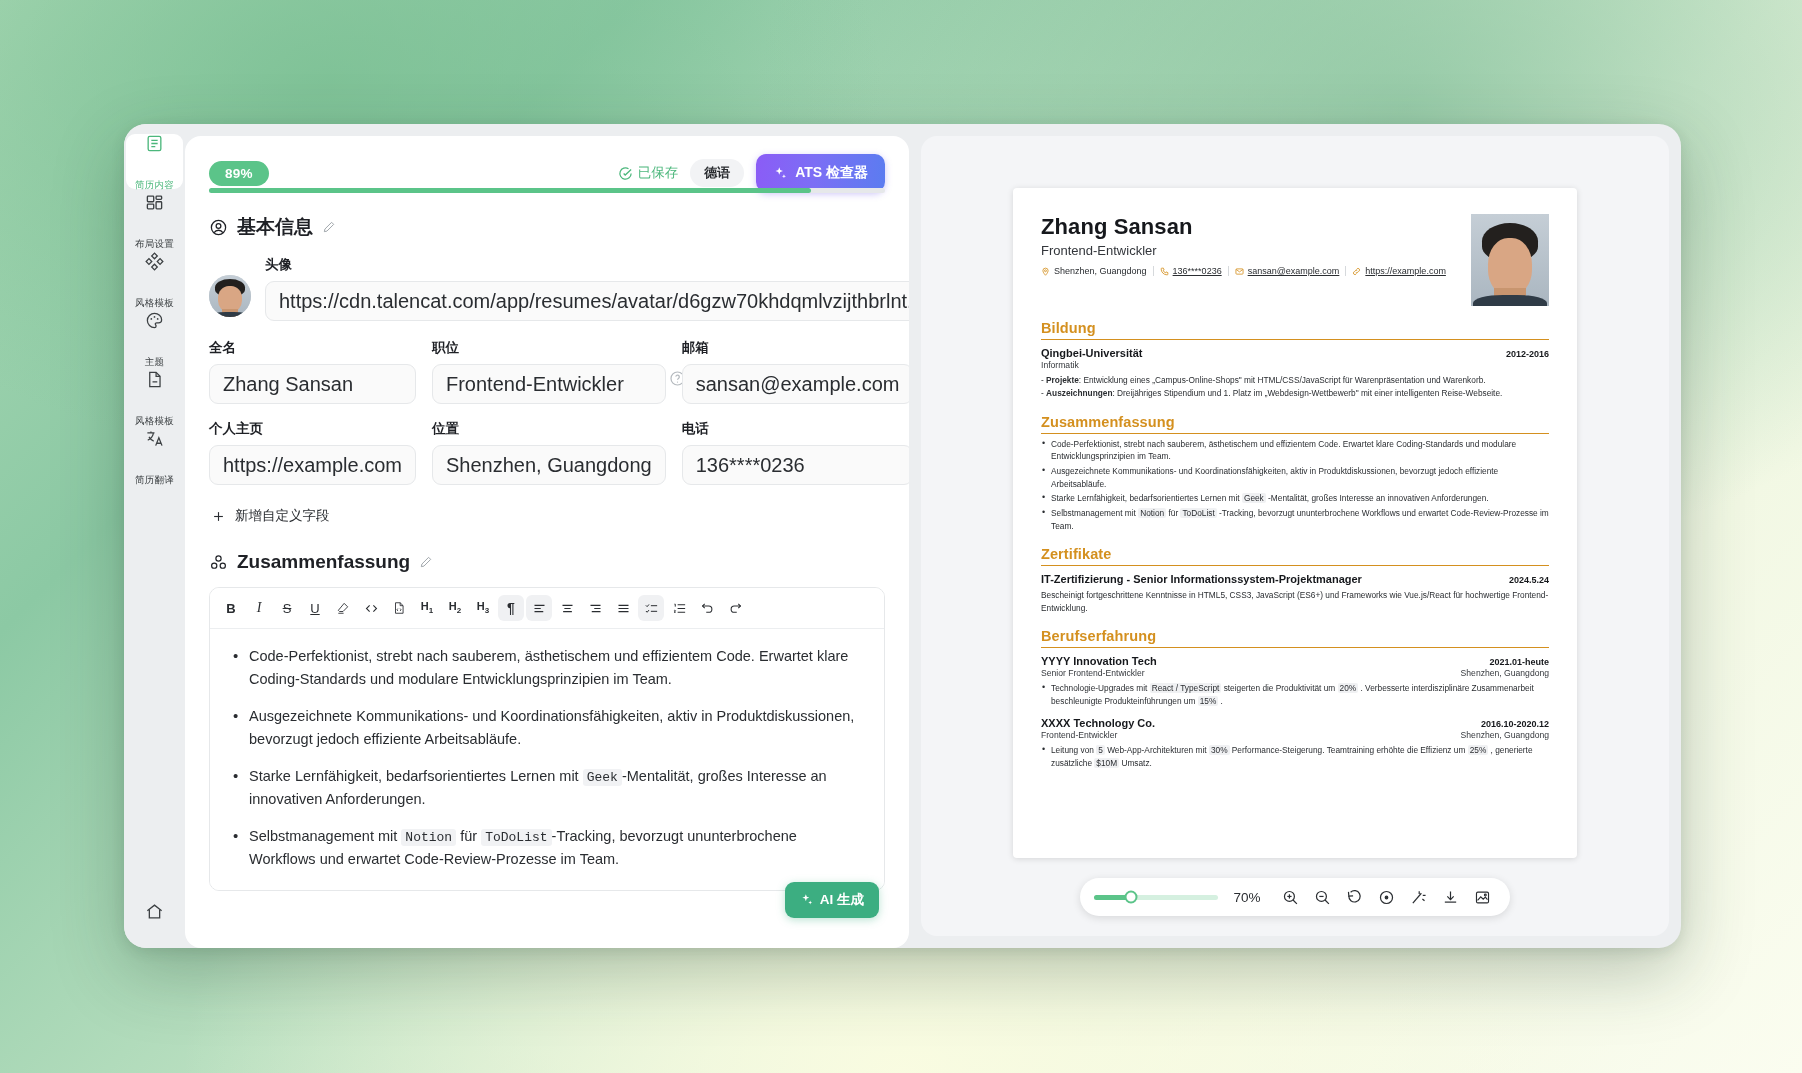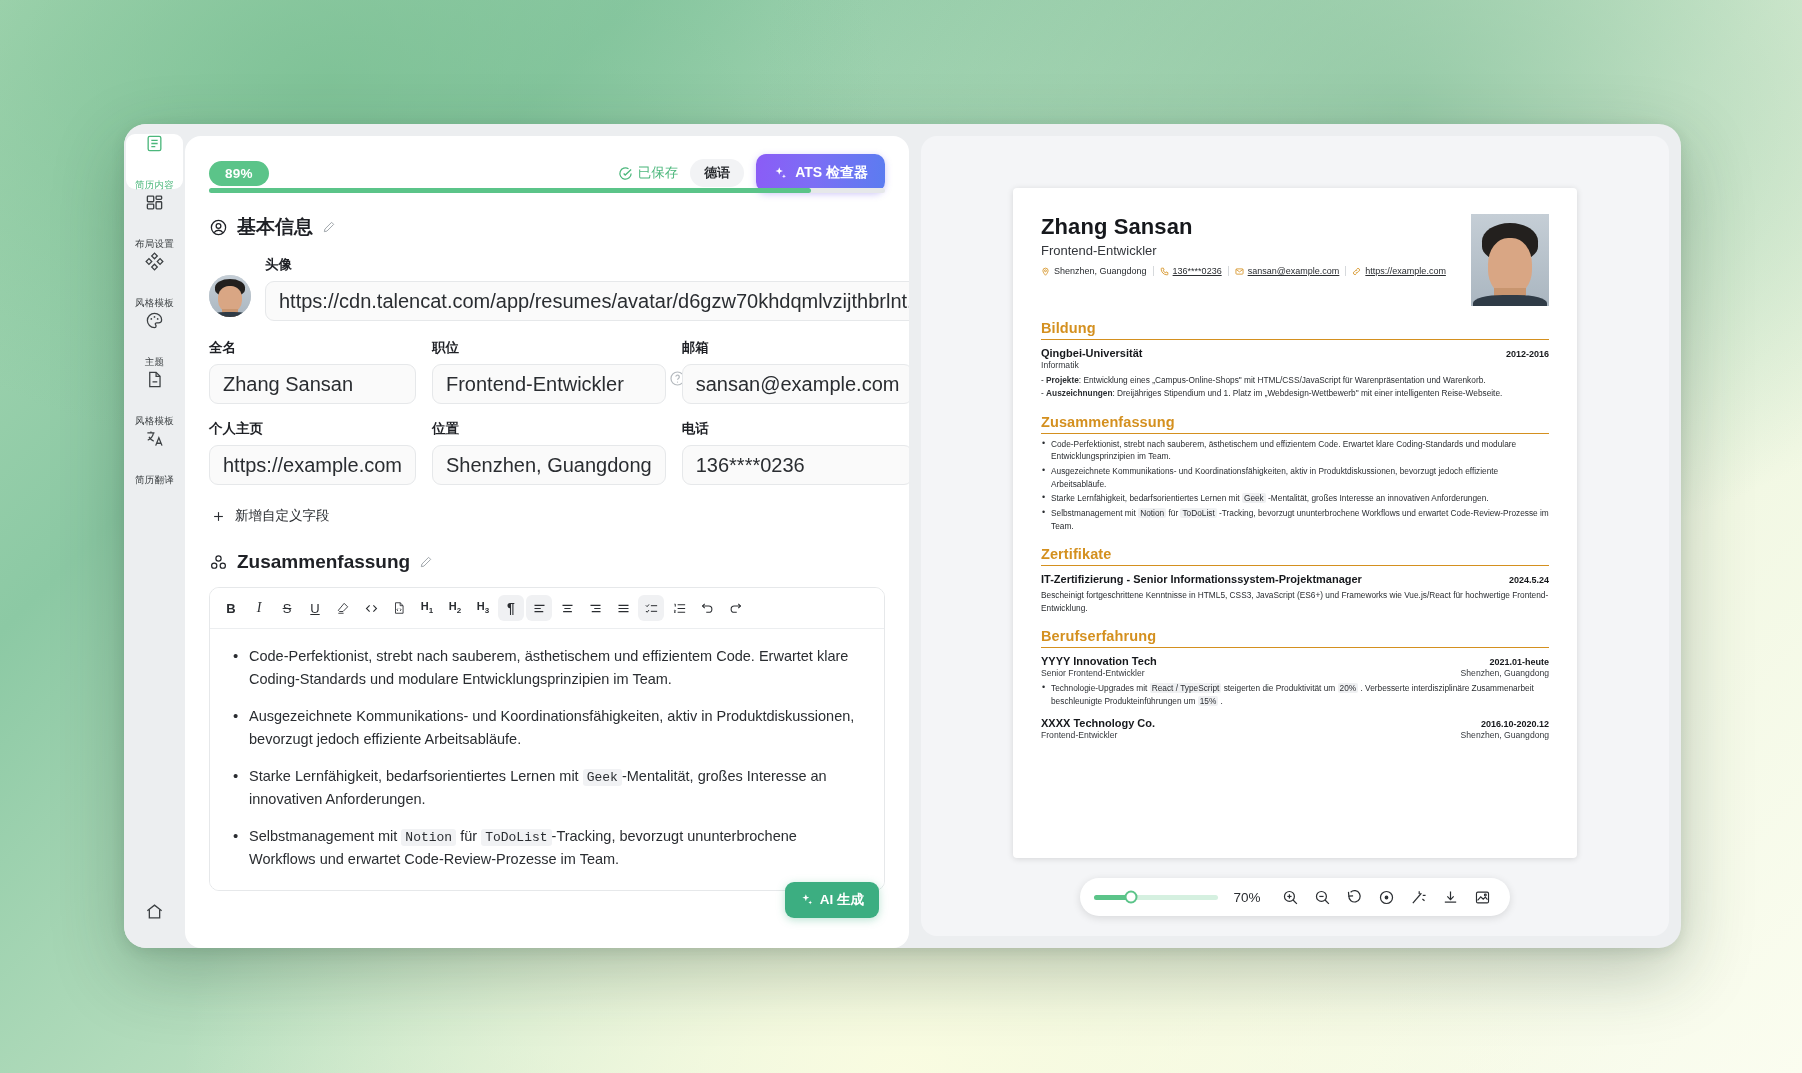--- a/index.html
+++ b/index.html
@@ -718,20 +718,23 @@
 
         <div style="margin-top:10px">
           <div class="entry-row">
             <span class="entry-title">XXXX Technology Co.</span>
             <span class="entry-date">2016.10-2020.12</span>
           </div>
           <div class="entry-subrow">
             <span class="entry-sub">Frontend-Entwickler</span>
             <span class="entry-sub-right">Shenzhen, Guangdong</span>
           </div>
+          <ul class="res-ul">
+            <li>Leitung von <span class="res-hl">5</span> Web-App-Architekturen mit <span class="res-hl">30%</span> Performance-Steigerung. Teamtraining erhöhte die Effizienz um <span class="res-hl">25%</span> , generierte zusätzliche <span class="res-hl">$10M</span> Umsatz.</li>
+          </ul>
         </div>
       </div>
 
     </div>
 
     <div id="zoom-bar">
       <div id="zoom-slider">
         <div id="zoom-slider-fill"></div>
         <div id="zoom-knob"></div>
       </div>

